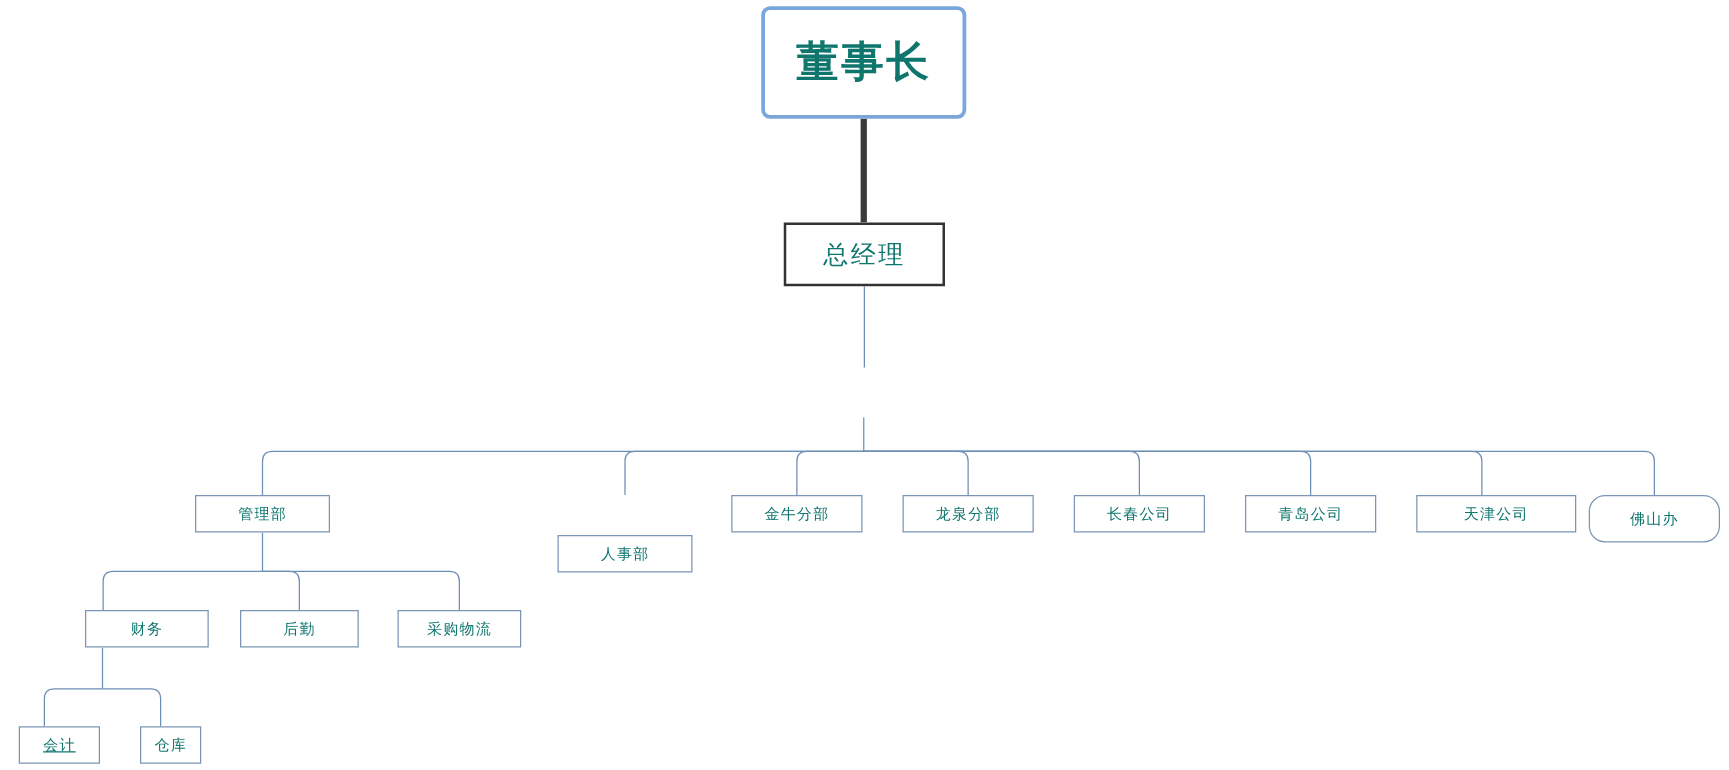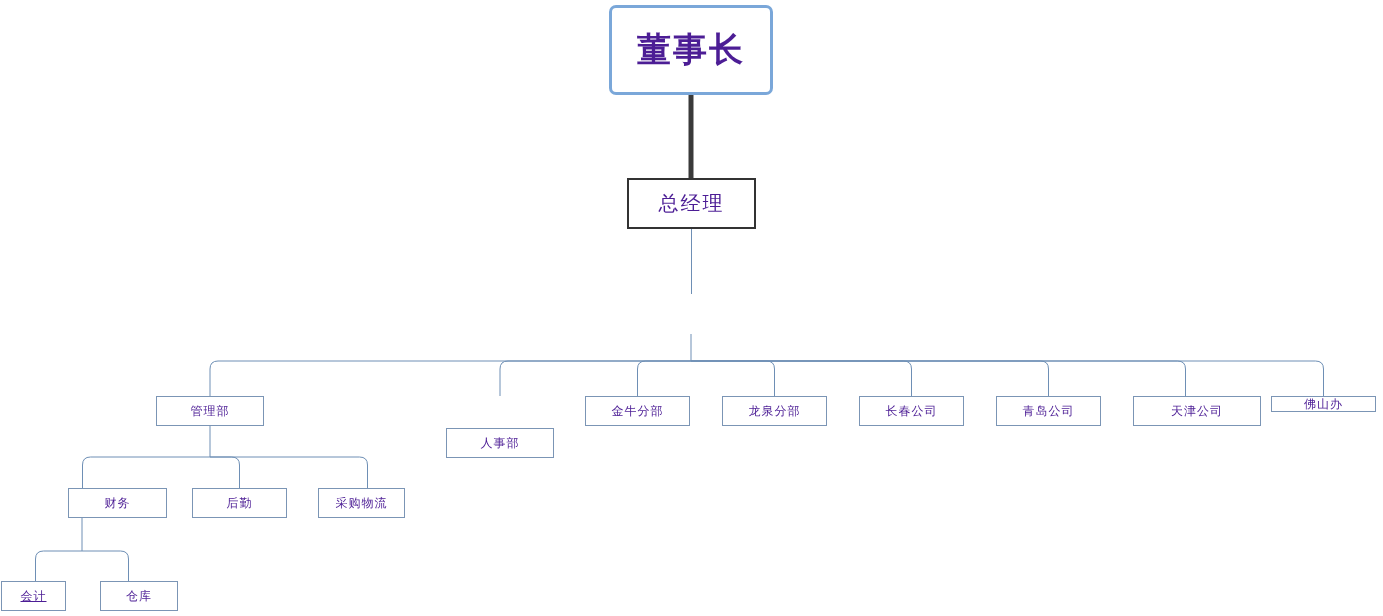--- a/index.html
+++ b/index.html
@@ -11,21 +11,21 @@
     position:relative;
   }
   #chart-canvas{position:absolute;left:0;top:0;width:1383px;height:616px;}
   #connector-layer{position:absolute;left:0;top:0;width:1383px;height:616px;}
 
   .node{
     position:absolute;
     box-sizing:border-box;
     background:#ffffff;
     display:flex;align-items:center;justify-content:center;
-    color:#4c1d95;
+    color:#0f766e;
     white-space:nowrap;
     letter-spacing:1px;
   }
   
   .node.lv-root{
     border:3px solid #7aa7d9;
     border-radius:7px;
     font-size:34px;
     font-weight:bold;
     letter-spacing:2px;
@@ -69,19 +69,19 @@
     </svg>
 <div class="node lv-root" style="left: 609px; top: 5px; width: 164px; height: 90px;">董事长</div>
     <div class="node lv-exec" style="left: 627px; top: 178px; width: 129px; height: 51px;">总经理</div>
     <div class="node lv-dept" style="left: 156px; top: 396px; width: 108px; height: 30px;">管理部</div>
     <div class="node lv-dept" style="left: 446px; top: 396px; width: 108px; height: 30px; margin-top: 32px;">人事部</div>
     <div class="node lv-dept" style="left: 585px; top: 396px; width: 105px; height: 30px;">金牛分部</div>
     <div class="node lv-dept" style="left: 722px; top: 396px; width: 105px; height: 30px;">龙泉分部</div>
     <div class="node lv-dept" style="left: 859px; top: 396px; width: 105px; height: 30px;">长春公司</div>
     <div class="node lv-dept" style="left: 996px; top: 396px; width: 105px; height: 30px;">青岛公司</div>
     <div class="node lv-dept" style="left: 1133px; top: 396px; width: 128px; height: 30px;">天津公司</div>
-    <div class="node lv-dept" style="left: 1271px; top: 396px; width: 105px; height: 16px;">佛山办</div>
+    <div class="node lv-dept" style="left: 1271px; top: 396px; width: 105px; height: 38px; border-radius: 13px;">佛山办</div>
     <div class="node lv-dept" style="left: 33px; top: 488px; width: 99px; height: 30px; margin-left: 35px;">财务</div>
     <div class="node lv-dept" style="left: 192px; top: 488px; width: 95px; height: 30px;">后勤</div>
-    <div class="node lv-dept" style="left: 318px; top: 488px; width: 87px; height: 30px;">采购物流</div>
-    <div class="node lv-dept" style="left: 1px; top: 581px; width: 65px; height: 30px; text-decoration: underline;">会计</div>
-    <div class="node lv-dept" style="left: 100px; top: 581px; width: 78px; height: 30px;">仓库</div>
+    <div class="node lv-dept" style="left: 318px; top: 488px; width: 99px; height: 30px;">采购物流</div>
+    <div class="node lv-dept" style="left: 15px; top: 581px; width: 65px; height: 30px; text-decoration: underline;">会计</div>
+    <div class="node lv-dept" style="left: 112px; top: 581px; width: 49px; height: 30px;">仓库</div>
   </div>
 
 </body></html>

